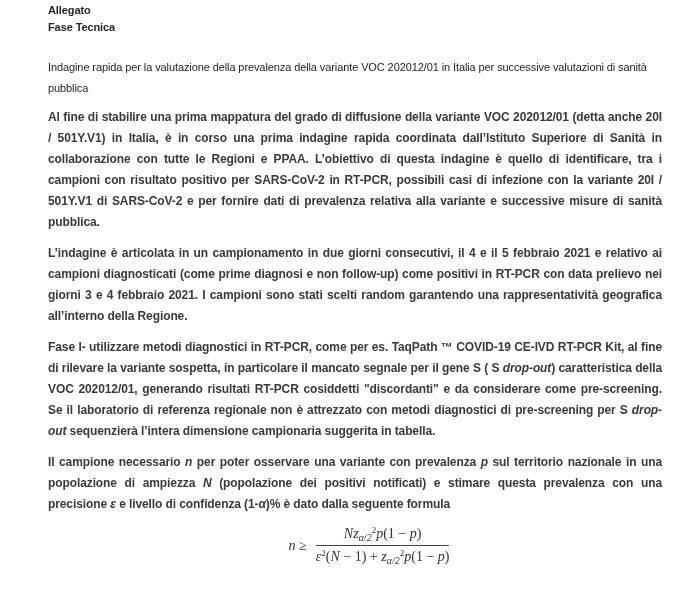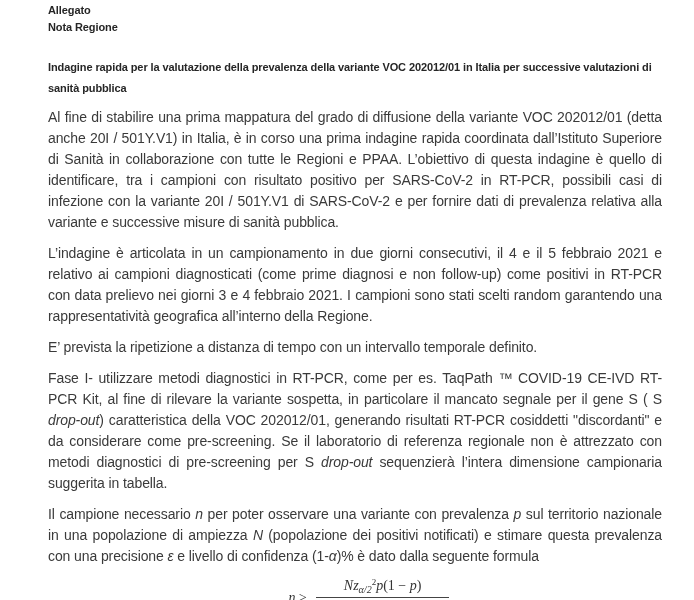--- a/index.html
+++ b/index.html
@@ -15,34 +15,35 @@
     color: #3a3a3a;
   }
   .doc-header-line {
     font-weight: bold;
     color: #262626;
     font-size: 11px;
     line-height: 17px;
     letter-spacing: -0.1px;
   }
   .doc-title {
-    font-weight: bold;
+    font-weight: normal;
     color: #262626;
     font-size: 11px;
     line-height: 21px;
     letter-spacing: -0.1px;
     margin-top: 21px;
     margin-bottom: 8px;
   }
   .para {
-    font-size: 14px;
+    font-size: 12px;
     line-height: 21px;
     letter-spacing: -0.1px;
     text-align: justify;
     margin: 0 0 10px 0;
+    font-weight: bold;
   }
   .seg-i { font-style: italic; }
   .formula {
     margin-top: 4px;
     padding-left: 28px;
     text-align: center;
     font-family: "Liberation Serif", serif;
     color: #333333;
   }
   .f-lhs {
@@ -78,29 +79,28 @@
     vertical-align: 5px;
   }
 </style>
 </head>
 <body>
 
 <div class="page">
 
   <div class="doc-header-line">Allegato</div>
 
-  <div class="doc-header-line">Nota Regione</div>
+  <div class="doc-header-line">Fase Tecnica</div>
 
   <div class="doc-title">Indagine rapida per la valutazione della prevalenza della variante VOC 202012/01 in Italia per successive valutazioni di sanità pubblica</div>
 
   <div class="para"><span class="seg">Al fine di stabilire una prima mappatura del grado di diffusione della variante VOC 202012/01 (detta anche 20I / 501Y.V1) in Italia, è in corso una prima indagine rapida coordinata dall’Istituto Superiore di Sanità in collaborazione con tutte le Regioni e PPAA. L’obiettivo di questa indagine è quello di identificare, tra i campioni con risultato positivo per SARS-CoV-2 in RT-PCR, possibili casi di infezione con la variante 20I / 501Y.V1 di SARS-CoV-2 e per fornire dati di prevalenza relativa alla variante e successive misure di sanità pubblica.</span></div>
 
   <div class="para"><span class="seg">L’indagine è articolata in un campionamento in due giorni consecutivi, il 4 e il 5 febbraio 2021 e relativo ai campioni diagnosticati (come prime diagnosi e non follow-up) come positivi in RT-PCR con data prelievo nei giorni 3 e 4 febbraio 2021. I campioni sono stati scelti random garantendo una rappresentatività geografica all’interno della Regione.</span></div>
 
-  <div class="para"><span class="seg">E’ prevista la ripetizione a distanza di tempo con un intervallo temporale definito.</span></div>
 
   <div class="para"><span class="seg">Fase I- utilizzare metodi diagnostici in RT-PCR, come per es. TaqPath ™ COVID-19 CE-IVD RT-PCR Kit, al fine di rilevare la variante sospetta, in particolare il mancato segnale per il gene S ( S </span><span class="seg seg-i">drop-out</span><span class="seg">) caratteristica della VOC 202012/01, generando risultati RT-PCR cosiddetti "discordanti" e da considerare come pre-screening. Se il laboratorio di referenza regionale non è attrezzato con metodi diagnostici di pre-screening per S </span><span class="seg seg-i">drop-out</span><span class="seg"> sequenzierà l’intera dimensione campionaria suggerita in tabella.</span></div>
 
 
   <div class="para"><span class="seg">Il campione necessario </span><span class="seg seg-i">n</span><span class="seg"> per poter osservare una variante con prevalenza </span><span class="seg seg-i">p</span><span class="seg"> sul territorio nazionale in una popolazione di ampiezza </span><span class="seg seg-i">N</span><span class="seg"> (popolazione dei positivi notificati) e stimare questa prevalenza con una precisione </span><span class="seg seg-i">ε</span><span class="seg"> e livello di confidenza (1-</span><span class="seg seg-i">α</span><span class="seg">)% è dato dalla seguente formula</span></div>
 
   <div class="formula">
     <span class="f-lhs"><span class="seg seg-i">n</span> <span class="seg">≥</span></span><span class="frac"><span class="num"><span class="seg seg-i">Nz</span><span class="seg seg-sub">α/2</span><span class="seg seg-sup">2</span><span class="seg seg-i">p</span><span class="seg">(1 − </span><span class="seg seg-i">p</span><span class="seg">)</span></span><span class="den"><span class="seg seg-i">ε</span><span class="seg seg-sup">2</span><span class="seg">(</span><span class="seg seg-i">N</span><span class="seg"> − 1) + </span><span class="seg seg-i">z</span><span class="seg seg-sub">α/2</span><span class="seg seg-sup">2</span><span class="seg seg-i">p</span><span class="seg">(1 − </span><span class="seg seg-i">p</span><span class="seg">)</span></span></span>
   </div>
 

